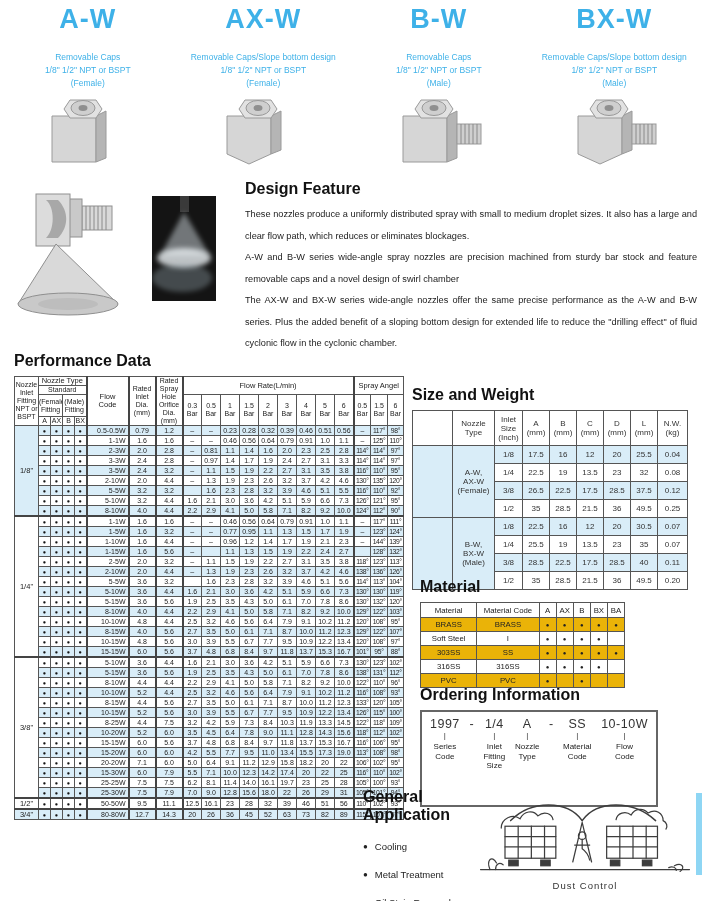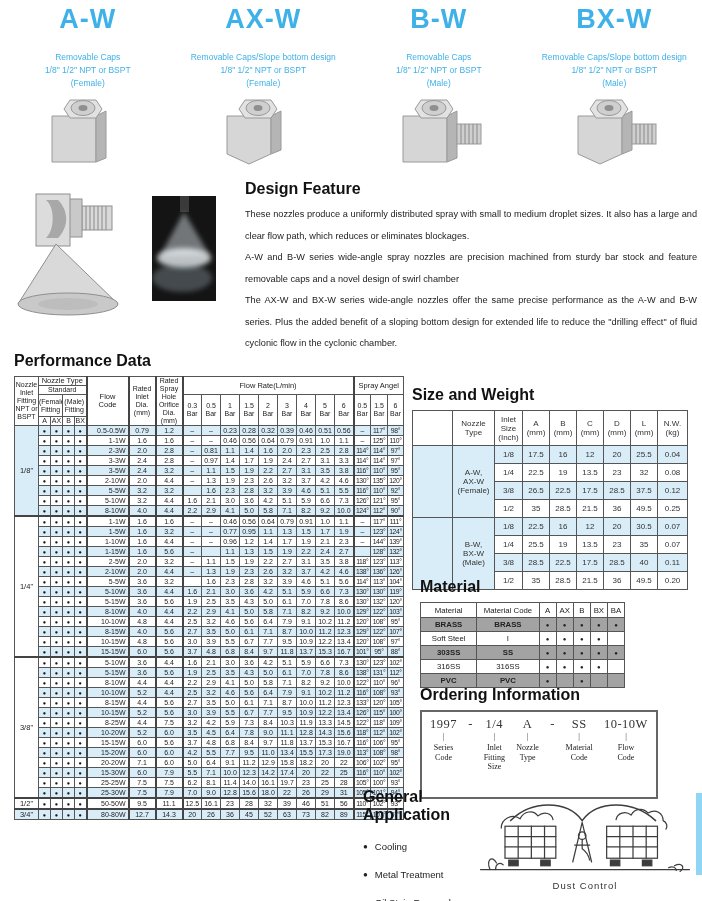--- a/index.html
+++ b/index.html
@@ -43,26 +43,26 @@
   #sw-table td{height:17px;}
   #sw-table tr.alt td{background:#d9edf8;}
   #sw-table td.swempty,#sw-table td.swtype{background:#fff;}
   #sw-table td.swtype{font-size:8px;}
   #mat{position:absolute;left:420px;top:578px;width:280px;}
   #mat-table{table-layout:fixed;width:205px;margin-top:4px;}
   #mat-table th,#mat-table td{border:1px solid #555;text-align:center;font-size:7.8px;
       padding:0;color:#222;}
   #mat-table th{font-weight:normal;height:14px;}
   #mat-table td{height:13px;}
-  #mat-table tr.alt td{background:#a3a3a3;font-weight:bold;}
+  #mat-table tr.alt td{background:#eab308;}
   #mat-table td.mdot{font-size:6px;}
   
   #ordering{position:absolute;left:420px;top:686px;width:240px;}
   #order-box{border:2px solid #666;width:218px;height:72px;margin-top:5px;
-      display:flex;justify-content:space-between;padding:5px 8px 8px 8px;box-sizing:content-box;font-family:Liberation Serif, serif;}
+      display:flex;justify-content:space-between;padding:5px 8px 16px 8px;box-sizing:content-box;}
   .ord-part{text-align:center;}
   .ord-code{font-size:12.5px;color:#333;letter-spacing:0.5px;}
   .ord-pipe{font-size:8px;color:#333;line-height:9px;}
   .ord-label{font-size:8px;line-height:9.5px;color:#222;margin-top:2px;}
   .ord-dash{font-size:12.5px;color:#333;padding-top:0;}
   
   #app{position:absolute;left:363px;top:788px;width:150px;}
   .app-item{display:flex;align-items:center;margin-top:17px;}
   .app-dot{font-size:8px;margin-right:7px;}
   .app-label{font-size:9.5px;color:#222;}

